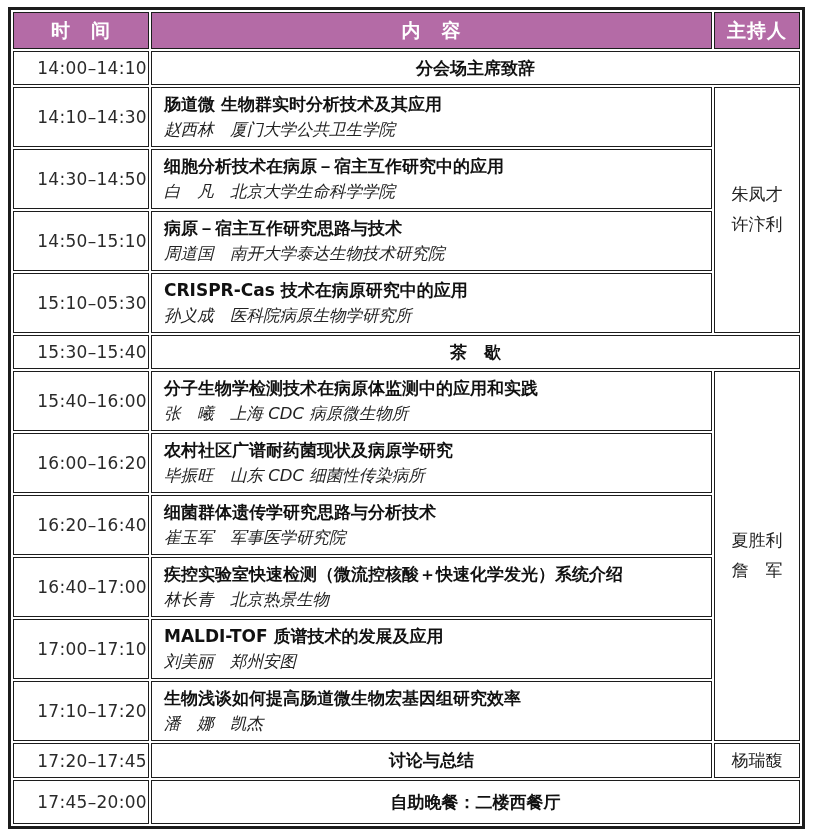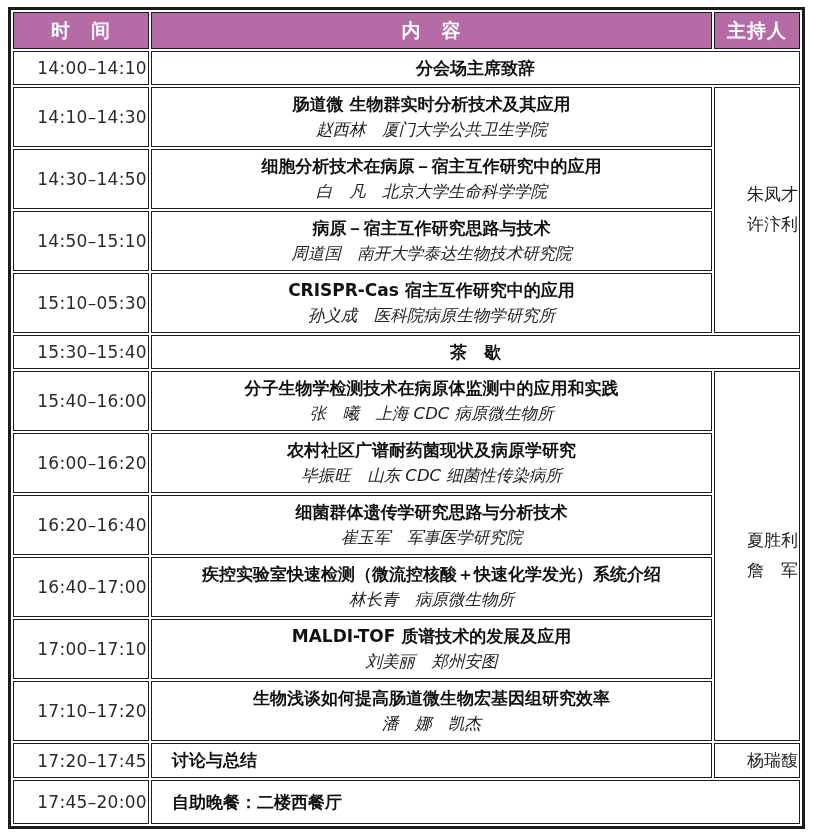--- a/index.html
+++ b/index.html
@@ -30,34 +30,34 @@
     font-size:19px;font-weight:bold;height:37px;
     letter-spacing:1px;text-align:center;
   }
   td.time{
     text-align:right;vertical-align:middle;
     font-size:17px;font-weight:400;color:#2a2a2a;
     font-family:"DejaVu Sans","Liberation Sans",sans-serif;
     letter-spacing:0.3px;white-space:nowrap;
   }
   td.content{
-    padding:2px 12px;vertical-align:middle;text-align:center;
+    padding:2px 12px;vertical-align:middle;text-align:left;
   }
   .title{font-weight:bold;font-size:17px;color:#111;line-height:1.35;}
   .speaker{font-size:16.5px;font-weight:400;color:#222;margin-top:3px;line-height:1.3;font-style:italic;}
   td.center-cell{
     text-align:center;vertical-align:middle;
     font-weight:bold;font-size:17px;color:#111;
   }
   td.left-bold{
-    padding:5px 20px;text-align:left;vertical-align:middle;
+    padding:5px 20px;text-align:center;vertical-align:middle;
     font-weight:bold;font-size:17px;color:#111;
   }
   td.host-cell{
-    text-align:right;vertical-align:middle;
+    text-align:center;vertical-align:middle;
     font-size:17px;font-weight:400;color:#222;line-height:1.75;
   }
   tr.r-head th{height:37px;}
   tr.r-single td{height:34px;}
   tr.r-double td{height:60px;}
   tr.r-dinner td{height:44px;}
 </style>
 </head>
 <body>
 
@@ -101,21 +101,21 @@
     <tr class="r-double">
       <td class="time">14:50–15:10</td>
       <td class="content">
         <div class="title">病原－宿主互作研究思路与技术</div>
         <div class="speaker">周道国　南开大学泰达生物技术研究院</div>
       </td>
     </tr>
     <tr class="r-double">
       <td class="time">15:10–05:30</td>
       <td class="content">
-        <div class="title">CRISPR-Cas 宿主互作研究中的应用</div>
+        <div class="title">CRISPR-Cas 技术在病原研究中的应用</div>
         <div class="speaker">孙义成　医科院病原生物学研究所</div>
       </td>
     </tr>
 
     <tr class="r-single">
       <td class="time">15:30–15:40</td>
       <td class="center-cell" colspan="2">茶　歇</td>
     </tr>
 
     <tr class="r-double">
@@ -140,21 +140,21 @@
       <td class="time">16:20–16:40</td>
       <td class="content">
         <div class="title">细菌群体遗传学研究思路与分析技术</div>
         <div class="speaker">崔玉军　军事医学研究院</div>
       </td>
     </tr>
     <tr class="r-double">
       <td class="time">16:40–17:00</td>
       <td class="content">
         <div class="title">疾控实验室快速检测（微流控核酸＋快速化学发光）系统介绍</div>
-        <div class="speaker">林长青　病原微生物所</div>
+        <div class="speaker">林长青　北京热景生物</div>
       </td>
     </tr>
     <tr class="r-double">
       <td class="time">17:00–17:10</td>
       <td class="content">
         <div class="title">MALDI-TOF 质谱技术的发展及应用</div>
         <div class="speaker">刘美丽　郑州安图</div>
       </td>
     </tr>
     <tr class="r-double">

